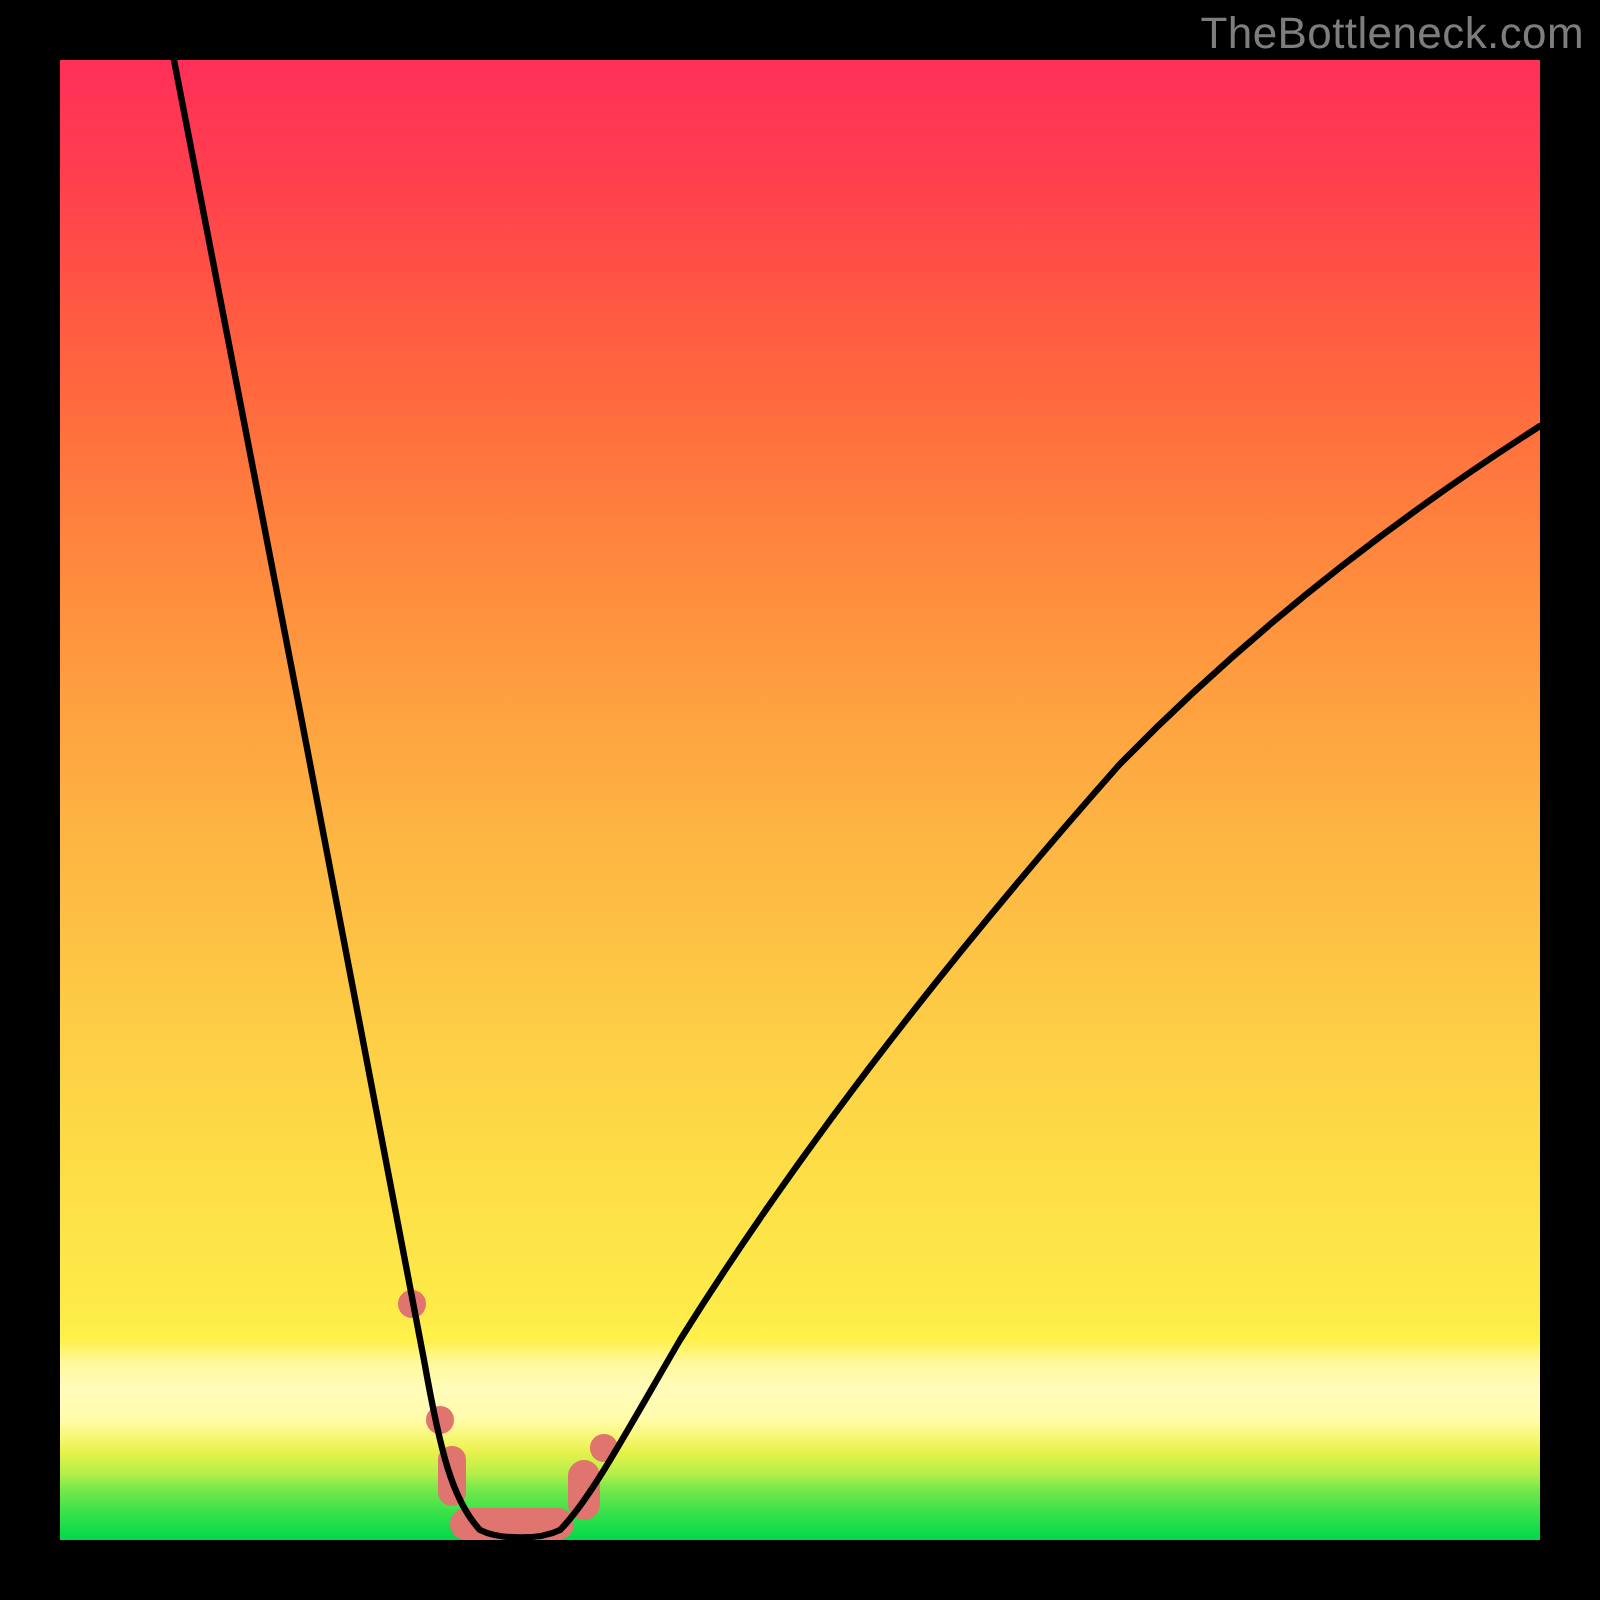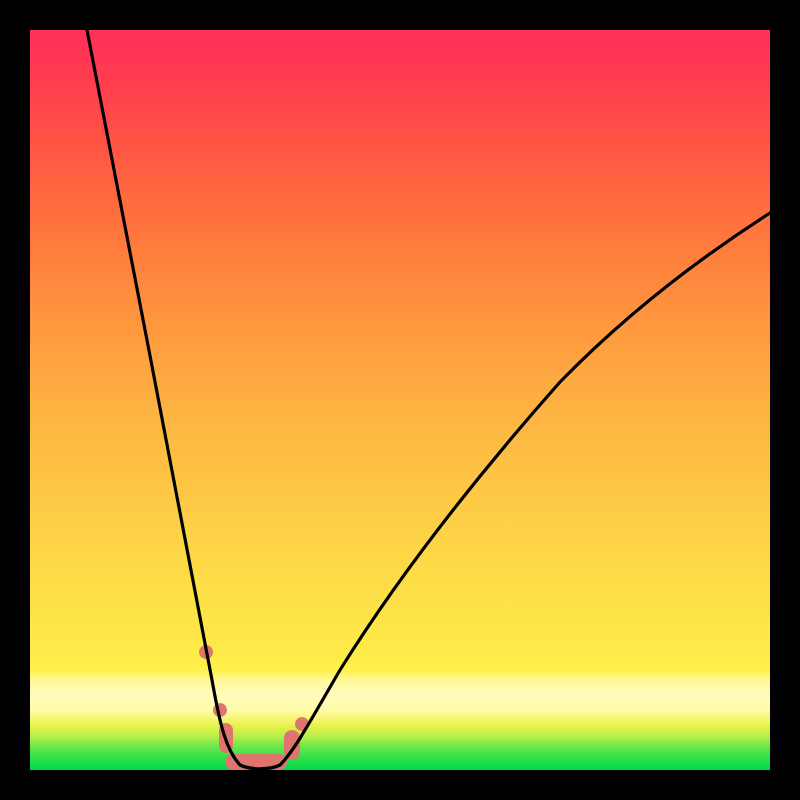--- a/index.html
+++ b/index.html
@@ -103,13 +103,14 @@
 
     <path d="M 57 0
              C 90 170, 150 480, 182 650
              C 190 695, 196 720, 210 735
              C 220 740, 240 740, 250 735
              C 265 720, 282 688, 310 640
              C 360 560, 430 465, 530 352
              C 610 270, 690 215, 740 183" fill="none" stroke="#000" stroke-width="3.2" stroke-linecap="round"></path>
   </svg>
 
+  <div class="watermark">TheBottleneck.com</div>
 </div>
 
 </body></html>

